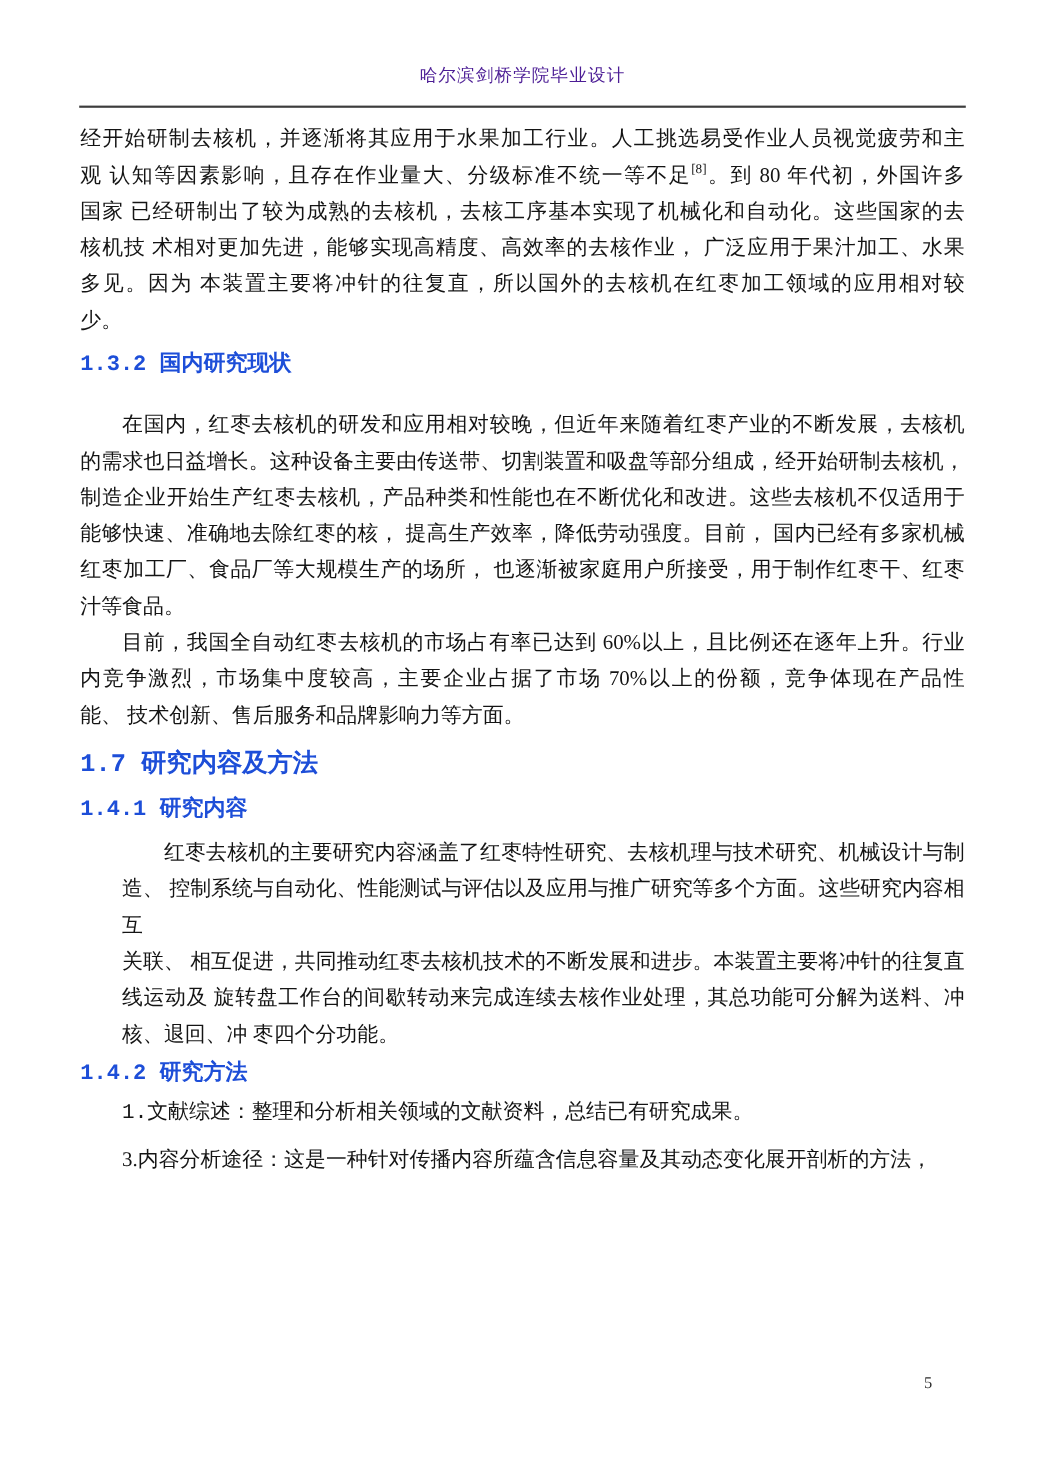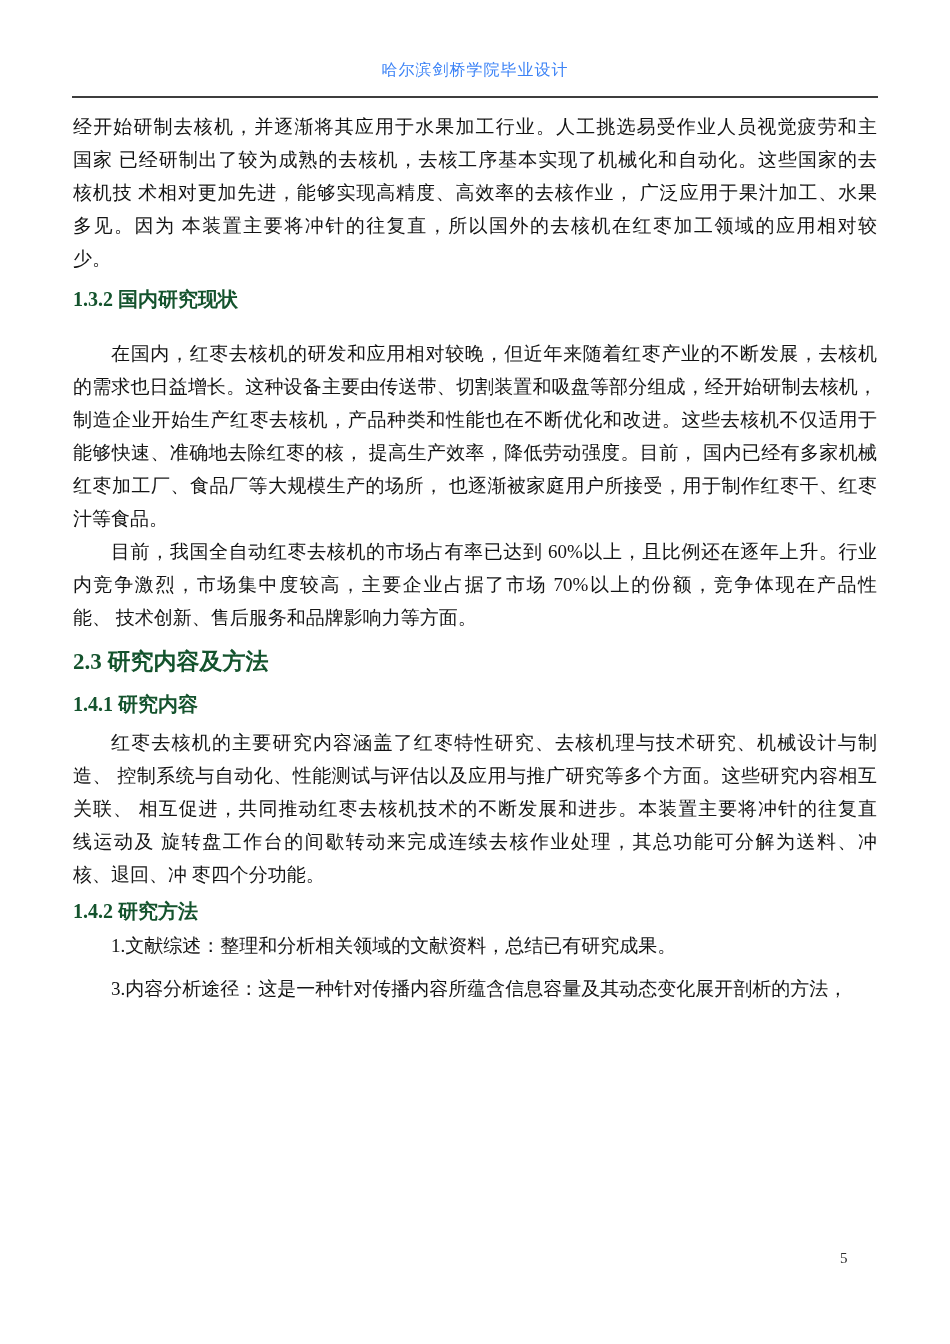--- a/index.html
+++ b/index.html
@@ -13,21 +13,21 @@
     overflow: hidden;
   }
   .running-header {
     padding-top: 58px;
   }
   .header-title {
     text-align: center;
     font-size: 16px;
     line-height: 24px;
     letter-spacing: 1px;
-    color: #3b82f6;
+    color: #4c1d95;
   }
   .header-rule {
     margin: 14px 72px 0 72px;
     border: 0;
     border-top: 2px solid #3d3d3d;
     height: 0;
   }
   .doc-body {
     margin: 12px 73px 0 73px; 
     font-size: 19px;
@@ -40,33 +40,33 @@
     white-space: normal;
   }
   .line.last { text-align-last: left; }
   .line.indent { text-indent: 2em; }
   sup.cite {
     font-size: 12px;
     line-height: 0;
     vertical-align: super;
   }
   .h2, .h3 {
-    font-family: Liberation Serif, serif;
+    font-family: Liberation Mono, monospace;
     font-weight: bold;
-    color: #14532d;
+    color: #1d4ed8;
   }
   .h2 { font-size: 23px; line-height: 32px; margin: 12px 0 0 0; }
   .h3 { font-size: 20px; line-height: 28px; margin: 10px 0 0 0; }
   .h3.h-132 { margin-top: 10px; }
   .h3.h-141 { margin-top: 12px; }
   .h3.h-142 { margin-top: 6px; }
   .para.p2 { margin-top: 24px; }
   .para.p3 { margin-top: 0; }
-  .para.p4 { margin-top: 8px; }
-  .para.item1 { margin-top: 4px; }
+  .para.p4 { margin-top: 8px; margin-left: 38px; }
+  .para.item1 { margin-top: 4px; font-family: Liberation Mono, monospace; }
   .para.item2 { margin-top: 6px; }
   .para.item3 { margin-top: 10px; }
   .page-number {
     position: absolute;
     left: 840px;
     top: 1250px;
     font-size: 15px;
     color: #2b2b2b;
     font-family: "Liberation Serif", "DejaVu Serif", serif;
   }
@@ -78,20 +78,21 @@
 
   <div class="running-header">
     <div class="header-title">哈尔滨剑桥学院毕业设计</div>
     <hr class="header-rule">
   </div>
 
   <div class="doc-body">
 
     <div class="para p1">
       <div class="line">经开始研制去核机，并逐渐将其应用于水果加工行业。人工挑选易受作业人员视觉疲劳和主</div>
+      <div class="line"><span>观 认知等因素影响，且存在作业量大、分级标准不统一等不足</span><sup class="cite">[8]</sup><span>。到 80 年代初，外国许多</span></div>
       <div class="line">国家 已经研制出了较为成熟的去核机，去核工序基本实现了机械化和自动化。这些国家的去</div>
       <div class="line">核机技 术相对更加先进，能够实现高精度、高效率的去核作业， 广泛应用于果汁加工、水果</div>
       <div class="line">多见。因为 本装置主要将冲针的往复直，所以国外的去核机在红枣加工领域的应用相对较</div>
       <div class="line last">少。</div>
     </div>
 
     <div class="h3 h-132">1.3.2 国内研究现状</div>
 
     <div class="para p2">
       <div class="line indent">在国内，红枣去核机的研发和应用相对较晚，但近年来随着红枣产业的不断发展，去核机</div>
@@ -101,21 +102,21 @@
       <div class="line">红枣加工厂、食品厂等大规模生产的场所， 也逐渐被家庭用户所接受，用于制作红枣干、红枣</div>
       <div class="line last">汁等食品。</div>
     </div>
 
     <div class="para p3">
       <div class="line indent">目前，我国全自动红枣去核机的市场占有率已达到 60%以上，且比例还在逐年上升。行业</div>
       <div class="line">内竞争激烈，市场集中度较高，主要企业占据了市场 70%以上的份额，竞争体现在产品性</div>
       <div class="line last">能、 技术创新、售后服务和品牌影响力等方面。</div>
     </div>
 
-    <div class="h2">2.3 研究内容及方法</div>
+    <div class="h2">1.7 研究内容及方法</div>
 
     <div class="h3 h-141">1.4.1 研究内容</div>
 
     <div class="para p4">
       <div class="line indent">红枣去核机的主要研究内容涵盖了红枣特性研究、去核机理与技术研究、机械设计与制</div>
       <div class="line">造、 控制系统与自动化、性能测试与评估以及应用与推广研究等多个方面。这些研究内容相互</div>
       <div class="line">关联、 相互促进，共同推动红枣去核机技术的不断发展和进步。本装置主要将冲针的往复直</div>
       <div class="line">线运动及 旋转盘工作台的间歇转动来完成连续去核作业处理，其总功能可分解为送料、冲</div>
       <div class="line last">核、退回、冲 枣四个分功能。</div>
     </div>

